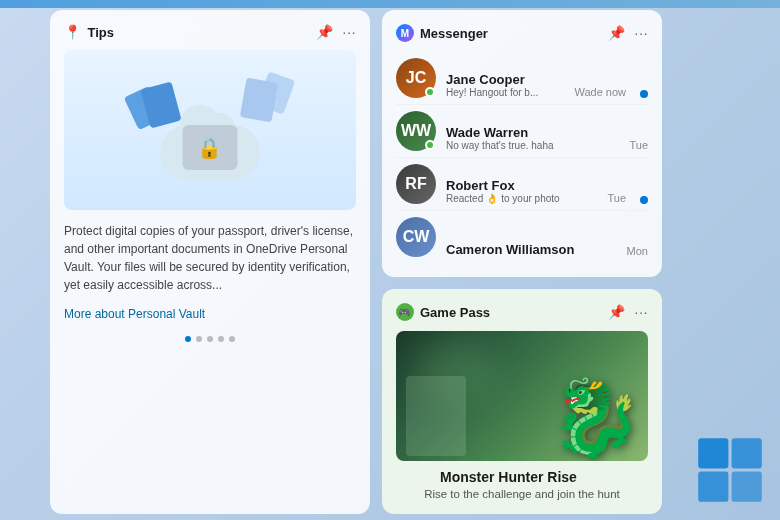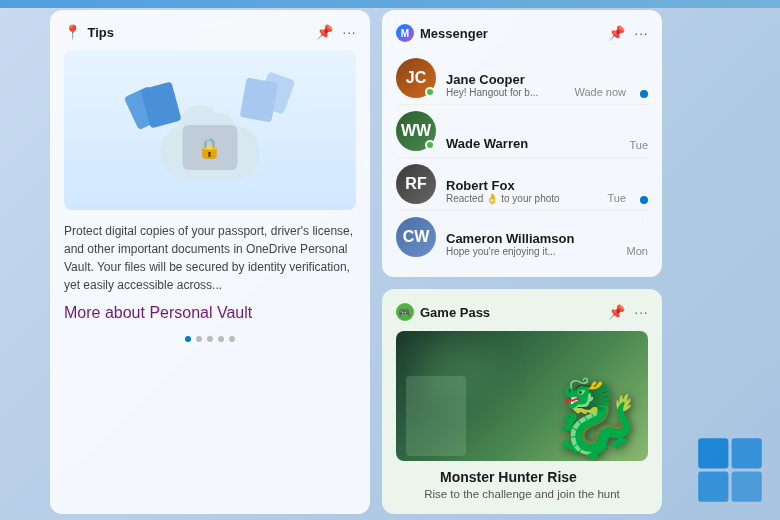--- a/index.html
+++ b/index.html
@@ -187,22 +187,22 @@
     }
 
     .tips-body {
       font-size: 12px;
       color: #444;
       line-height: 1.5;
       margin-bottom: 10px;
     }
 
     .tips-link {
-      font-size: 16px;
-      color: #701a75;
+      font-size: 12px;
+      color: #0369a1;
       text-decoration: none;
       cursor: pointer;
     }
 
     .dots {
       display: flex;
       justify-content: center;
       gap: 5px;
       margin-top: 14px;
     }
@@ -459,20 +459,21 @@
       </div>
     </div>
 
     <div class="messenger-contact">
       <div class="avatar-wrap">
         <div class="avatar avatar-wade">WW</div>
         <div class="status-dot"></div>
       </div>
       <div class="contact-info">
         <div class="contact-name">Wade Warren</div>
+        <div class="contact-preview">No way that's true. haha</div>
       </div>
       <div class="contact-time">Tue</div>
     </div>
 
     <div class="messenger-contact">
       <div class="avatar-wrap">
         <div class="avatar avatar-robert">RF</div>
       </div>
       <div class="contact-info">
         <div class="contact-name">Robert Fox</div>
@@ -483,21 +484,20 @@
         <div style="width:8px;height:8px;border-radius:50%;background:#0078d4;"></div>
       </div>
     </div>
 
     <div class="messenger-contact">
       <div class="avatar-wrap">
         <div class="avatar avatar-cameron">CW</div>
       </div>
       <div class="contact-info">
         <div class="contact-name">Cameron Williamson</div>
-        <div class="contact-preview">Hope you're enjoying it...</div>
       </div>
       <div class="contact-time">Mon</div>
     </div>
   </div>
 
   <div class="widget-card gamepass-widget">
     <div class="widget-header">
       <div class="widget-header-left">
         <span class="gamepass-icon">🎮</span>
         <span>Game Pass</span>

